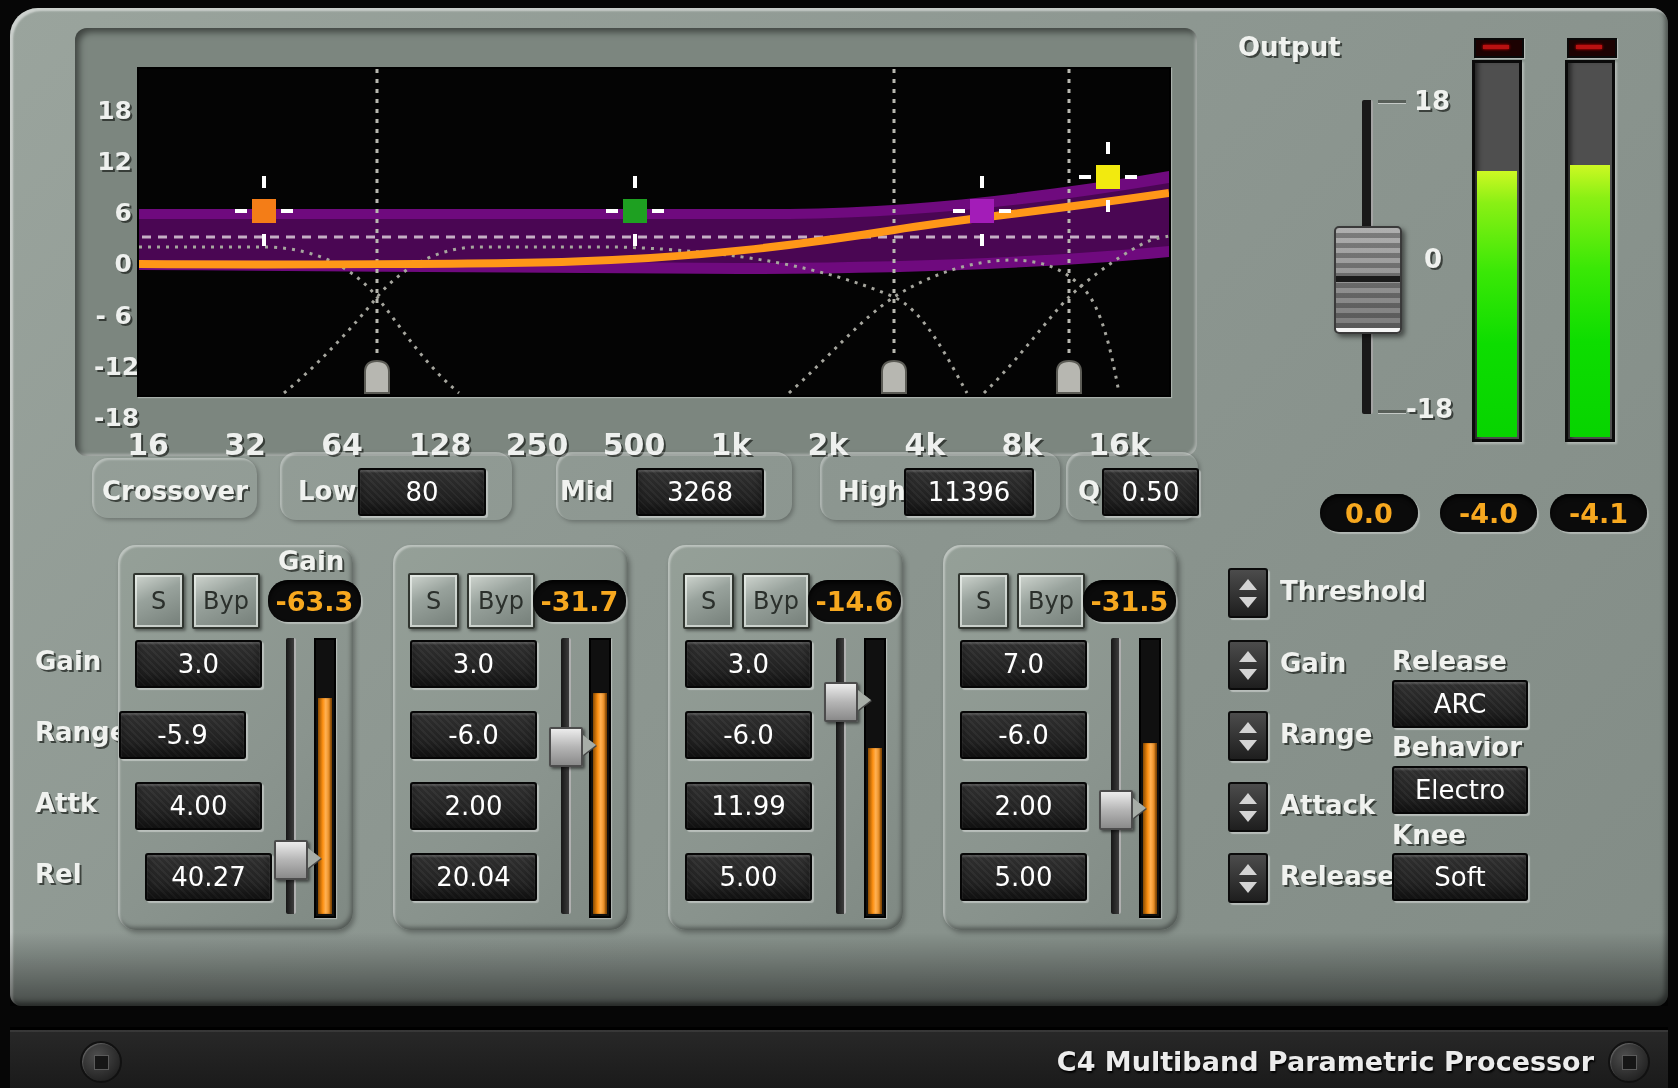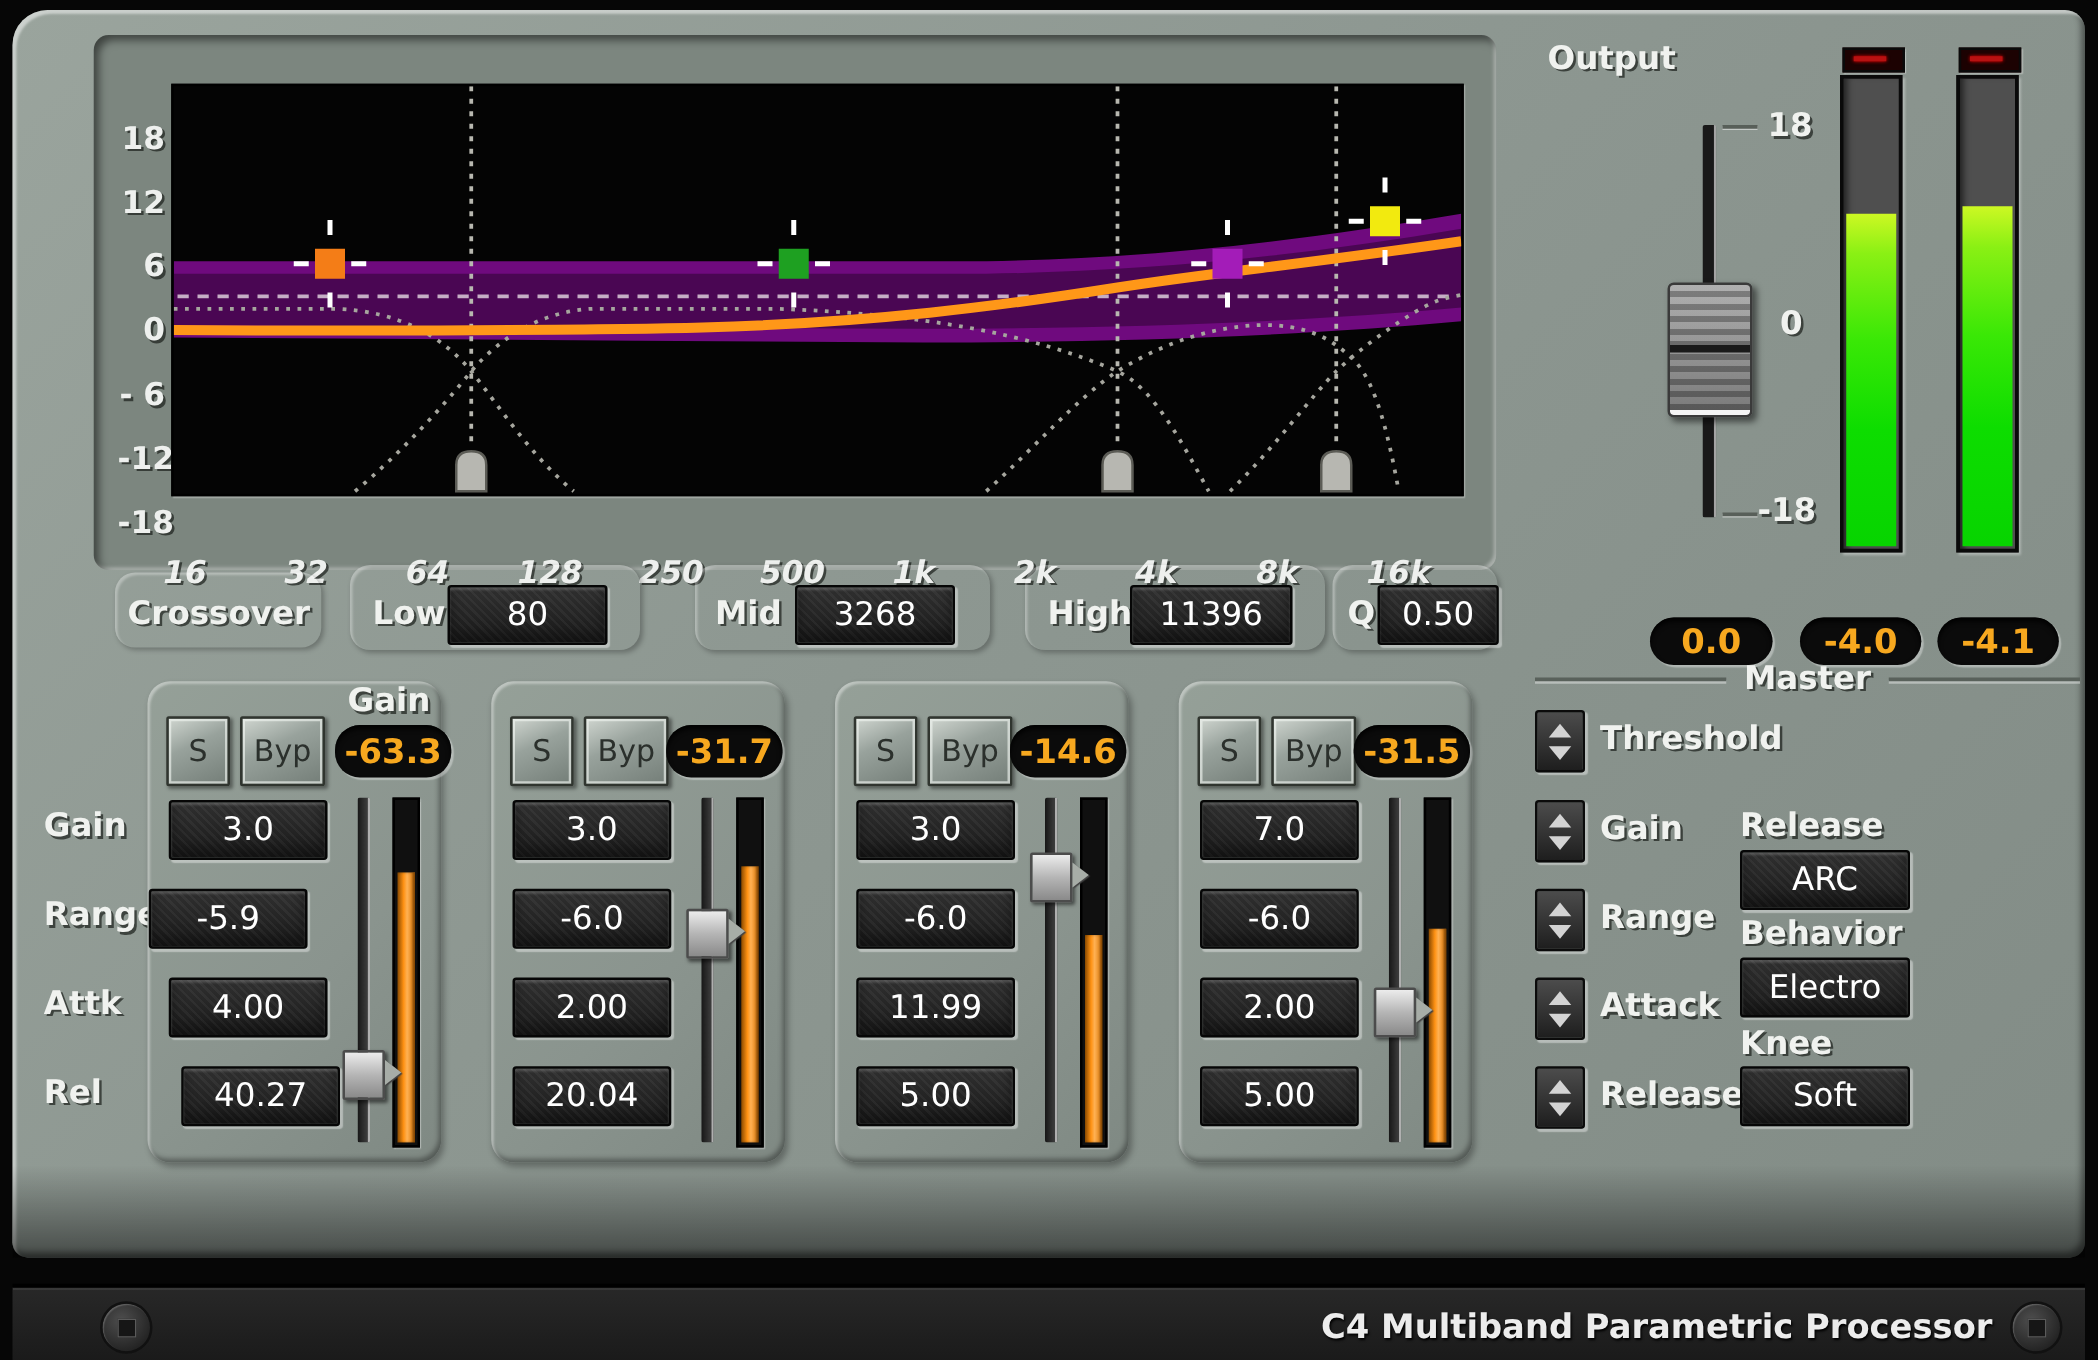--- a/index.html
+++ b/index.html
@@ -16,22 +16,22 @@
   .lbl{position:absolute;color:#f0f2ef;font-weight:bold;font-size:26px;line-height:30px;
     text-shadow:2px 2px 0 rgba(25,30,26,.7);white-space:nowrap;}
   
   .graph-panel{position:absolute;left:75px;top:28px;width:1122px;height:428px;border-radius:12px;
     background:#7c867f;
     box-shadow:inset 4px 4px 7px rgba(0,0,0,.5), inset -2px -2px 3px rgba(255,255,255,.4);}
   .plot{position:absolute;left:137px;top:67px;width:1030px;height:326px;background:#040404;
     border:2px solid #000;box-shadow:1px 1px 1px rgba(255,255,255,.35);}
   .ytick{position:absolute;width:38px;text-align:right;color:#eef0ee;font-weight:bold;font-size:25px;
     text-shadow:2px 2px 0 rgba(25,30,26,.7);}
-  .xtick{position:absolute;width:70px;text-align:center;color:#eef0ee;font-weight:bold;font-size:25px;
-    text-shadow:2px 2px 0 rgba(25,30,26,.7);top:415px;font-style:italic;}
+  .xtick{position:absolute;width:70px;text-align:center;color:#eef0ee;font-weight:bold;font-size:30px;
+    text-shadow:2px 2px 0 rgba(25,30,26,.7);top:399px;}
   
   .valbox{position:absolute;display:flex;align-items:center;justify-content:center;
     background:repeating-linear-gradient(45deg,rgba(255,255,255,.045) 0 2px,rgba(0,0,0,0) 2px 5px),
                linear-gradient(180deg,#303030,#1d1d1d 80%);
     border:2px solid #060606;border-radius:3px;color:#fff;font-size:26px;
     box-shadow:2px 2px 1px rgba(255,255,255,.4), inset 0 2px 2px rgba(255,255,255,.18), inset 0 -6px 10px rgba(0,0,0,.45);}
   .pill{position:absolute;display:flex;align-items:center;justify-content:center;background:#0b0b0b;
     border-radius:20px;color:#f7a81f;font-size:27px;font-weight:bold;
     box-shadow:2px 2px 1px rgba(255,255,255,.35), inset 0 3px 4px rgba(0,0,0,.9);}
   .sbtn{position:absolute;display:flex;align-items:center;justify-content:center;
@@ -188,21 +188,21 @@
 
   <div class="group" style="left:92px;top:458px;width:165px;height:60px"></div>
   <div class="group" style="left:280px;top:452px;width:232px;height:68px"></div>
   <div class="group" style="left:556px;top:452px;width:236px;height:68px"></div>
   <div class="group" style="left:820px;top:452px;width:240px;height:68px"></div>
   <div class="group" style="left:1066px;top:452px;width:132px;height:68px"></div>
 
   <div class="lbl" style="left:102px;top:476px">Crossover</div>
   <div class="lbl" style="left:298px;top:476px">Low</div>
   <div class="valbox" style="left:358px;top:468px;width:124px;height:44px">80</div>
-  <div class="lbl" style="left:572px;top:476px">Mid</div>
+  <div class="lbl" style="left:560px;top:476px">Mid</div>
   <div class="valbox" style="left:636px;top:468px;width:124px;height:44px">3268</div>
   <div class="lbl" style="left:838px;top:476px">High</div>
   <div class="valbox" style="left:904px;top:468px;width:126px;height:44px">11396</div>
   <div class="lbl" style="left:1078px;top:476px">Q</div>
   <div class="valbox" style="left:1102px;top:468px;width:93px;height:44px">0.50</div>
 
   <div class="lbl" style="left:1238px;top:32px">Output</div>
   <div class="slot"></div>
   <div class="slot-tick" style="left:1378px;top:100px"></div>
   <div class="slot-tick" style="left:1378px;top:410px"></div>
@@ -283,25 +283,20 @@
   <div class="valbox" style="left:960px;top:640px;width:123px;height:44px">7.0</div>
   <div class="valbox" style="left:960px;top:711px;width:123px;height:44px">-6.0</div>
   <div class="valbox" style="left:960px;top:782px;width:123px;height:44px">2.00</div>
   <div class="valbox" style="left:960px;top:853px;width:123px;height:44px">5.00</div>
   <div class="btrack" style="left:1111px"></div>
   <div class="bmeter" style="left:1139px">
     <div class="bo" style="top:103px"></div>
   </div>
   <div class="bknob" style="left:1099px;top:790px"></div>
 
-  <div class="mdivider">
-    <div class="mline"></div>
-    <div class="lbl">Master</div>
-    <div class="mline"></div>
-  </div>
 
   <div class="spin" style="left:1228px;top:568px">
       <div class="tri-up"></div>
       <div class="tri-dn"></div>
     </div>
   <div class="lbl" style="left:1280px;top:576px">Threshold</div>
   <div class="spin" style="left:1228px;top:640px">
       <div class="tri-up"></div>
       <div class="tri-dn"></div>
     </div>

